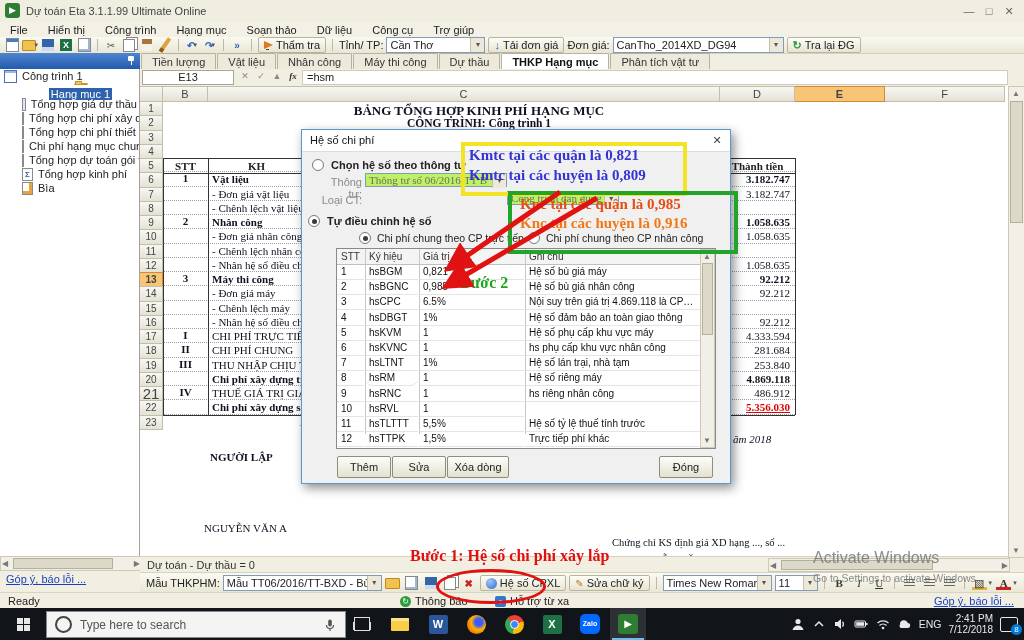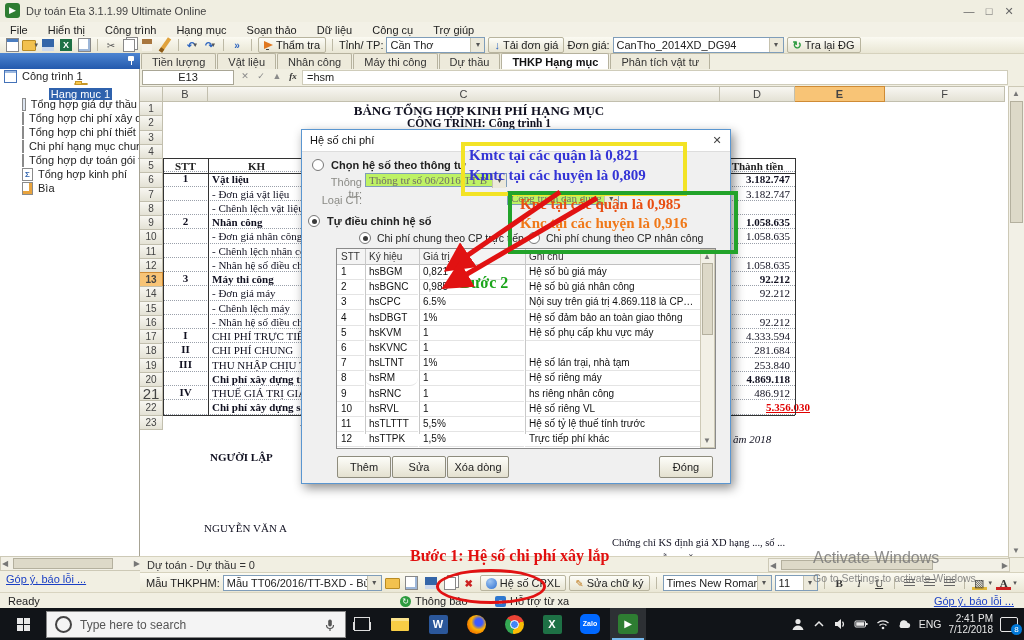--- a/index.html
+++ b/index.html
@@ -419,21 +419,21 @@
         <div class="rowhead" style="position: absolute; left: 0px; top: 0px; width: 22px; height: 13.26px; line-height: 14.26px; font-size: 15px;">21</div>
         <div class="cell dotline" style="left: 23px; width: 632px;"></div>
         <div class="cell" style="left: 23px; width: 45px; text-align: center; font-weight: bold;">IV</div>
         <div class="cell" style="left: 72px; width: 500px; line-height: 14.26px;">THUẾ GIÁ TRỊ GIA TĂ</div>
         <div class="cell amt" style="left: 580px; width: 70px; line-height: 14.26px;">486.912</div>
       </div>
       <div class="gridrow" style="top: 314.46px; height: 14.26px;">
         <div class="rowhead" style="position: absolute; left: 0px; top: 0px; width: 22px; height: 13.26px; line-height: 14.26px; font-size: 10px;">22</div>
         <div class="cell dotline" style="left: 23px; width: 632px;"></div>
         <div class="cell" style="left: 72px; width: 500px; line-height: 14.26px; font-weight: bold;">Chi phí xây dựng sau th</div>
-        <div class="cell amt red" style="left: 600px; width: 70px; line-height: 14.26px; font-weight: bold;">5.356.030</div>
+        <div class="cell amt red" style="left: 580px; width: 70px; line-height: 14.26px; font-weight: bold;">5.356.030</div>
       </div>
       <div class="gridrow" style="top: 328.72px; height: 14.26px;">
         <div class="rowhead" style="position: absolute; left: 0px; top: 0px; width: 22px; height: 13.26px; line-height: 14.26px; font-size: 10px;">23</div>
         <div class="cell" style="left: 160px; width: 500px; line-height: 14.26px; font-style: italic;">B</div>
       </div>
       <div style="position: absolute; left: 23px; top: 72.04px; width: 632px; height: 14.26px; border-top: 1px solid rgb(51, 51, 51); border-bottom: 1px solid rgb(51, 51, 51); font-family: &quot;Liberation Serif&quot;, serif; font-weight: bold;">
         <span style="position: absolute; left: 0px; width: 45px; text-align: center; line-height: 14px;">STT</span>
         <span style="position: absolute; left: 85px; line-height: 14px;">KH</span>
         <span style="position: absolute; left: 557px; width: 75px; text-align: center; line-height: 14px;">Thành tiền</span>
       </div>
@@ -590,36 +590,36 @@
         <div class="dcell" style="left: 28px; top: 60.6px; width: 49px;">hsDBGT</div>
         <div class="dcell" style="left: 82px; top: 60.6px; width: 101px;">1%</div>
         <div class="dcell" style="left: 188px; top: 60.6px; width: 171px;">Hệ số đảm bảo an toàn giao thông</div>
         <div class="dcell" style="left: 0px; top: 75.8px; width: 23px;">5</div>
         <div class="dcell" style="left: 28px; top: 75.8px; width: 49px;">hsKVM</div>
         <div class="dcell" style="left: 82px; top: 75.8px; width: 101px;">1</div>
         <div class="dcell" style="left: 188px; top: 75.8px; width: 171px;">Hệ số phụ cấp khu vực máy</div>
         <div class="dcell" style="left: 0px; top: 91px; width: 23px;">6</div>
         <div class="dcell" style="left: 28px; top: 91px; width: 49px;">hsKVNC</div>
         <div class="dcell" style="left: 82px; top: 91px; width: 101px;">1</div>
+        <div class="dcell" style="left: 188px; top: 91px; width: 171px;">hs phụ cấp khu vực nhân công</div>
         <div class="dcell" style="left: 0px; top: 106.2px; width: 23px;">7</div>
         <div class="dcell" style="left: 28px; top: 106.2px; width: 49px;">hsLTNT</div>
         <div class="dcell" style="left: 82px; top: 106.2px; width: 101px;">1%</div>
         <div class="dcell" style="left: 188px; top: 106.2px; width: 171px;">Hệ số lán trại, nhà tạm</div>
         <div class="dcell" style="left: 0px; top: 121.4px; width: 23px;">8</div>
         <div class="dcell" style="left: 28px; top: 121.4px; width: 49px; border-radius: 8px;">hsRM</div>
         <div class="dcell" style="left: 82px; top: 121.4px; width: 101px;">1</div>
         <div class="dcell" style="left: 188px; top: 121.4px; width: 171px;">Hệ số riêng máy</div>
         <div class="dcell" style="left: 0px; top: 136.6px; width: 23px;">9</div>
         <div class="dcell" style="left: 28px; top: 136.6px; width: 49px;">hsRNC</div>
         <div class="dcell" style="left: 82px; top: 136.6px; width: 101px;">1</div>
         <div class="dcell" style="left: 188px; top: 136.6px; width: 171px;">hs riêng nhân công</div>
         <div class="dcell" style="left: 0px; top: 151.8px; width: 23px;">10</div>
         <div class="dcell" style="left: 28px; top: 151.8px; width: 49px;">hsRVL</div>
         <div class="dcell" style="left: 82px; top: 151.8px; width: 101px;">1</div>
-        <div class="dcell" style="left: 188px; top: 151.8px; width: 171px;">Hệ số riêng VL</div>
         <div class="dcell" style="left: 0px; top: 167px; width: 23px;">11</div>
         <div class="dcell" style="left: 28px; top: 167px; width: 49px;">hsTLTTT</div>
         <div class="dcell" style="left: 82px; top: 167px; width: 101px;">5,5%</div>
         <div class="dcell" style="left: 188px; top: 167px; width: 171px;">Hệ số tỷ lệ thuế tính trước</div>
         <div class="dcell" style="left: 0px; top: 182.2px; width: 23px;">12</div>
         <div class="dcell" style="left: 28px; top: 182.2px; width: 49px;">hsTTPK</div>
         <div class="dcell" style="left: 82px; top: 182.2px; width: 101px;">1,5%</div>
         <div class="dcell" style="left: 188px; top: 182.2px; width: 171px;">Trực tiếp phí khác</div>
         <div class="dvln" style="left: 28px;"></div>
         <div class="dvln" style="left: 82px;"></div>

